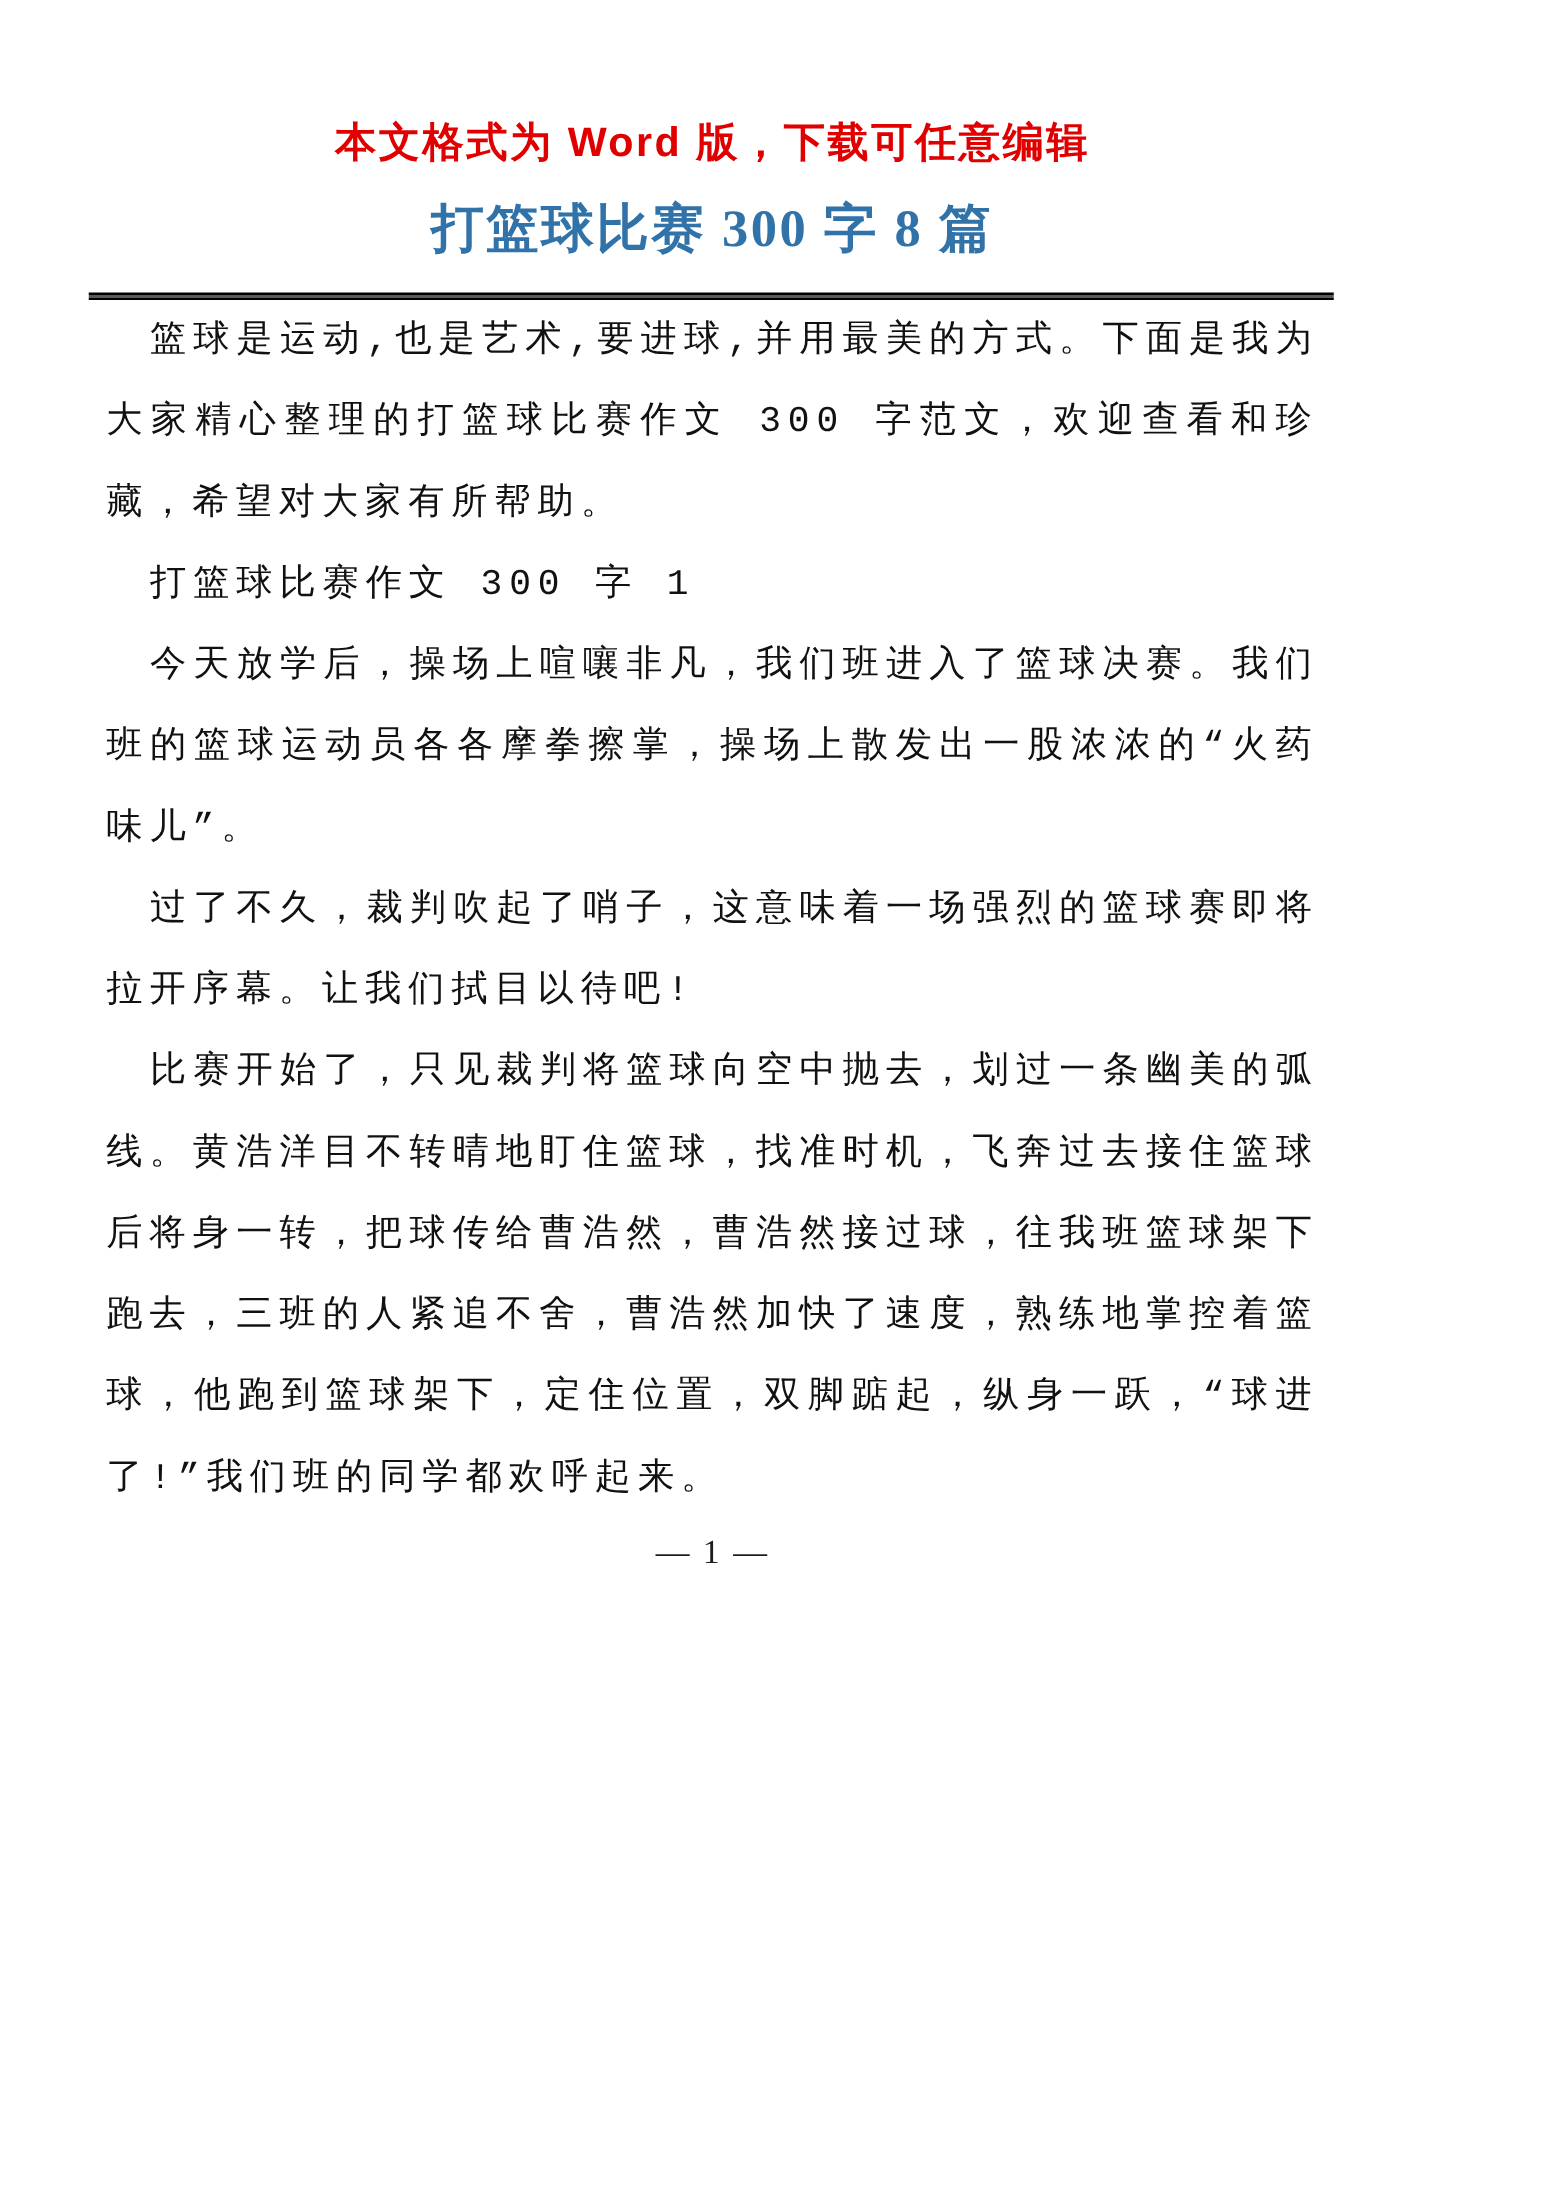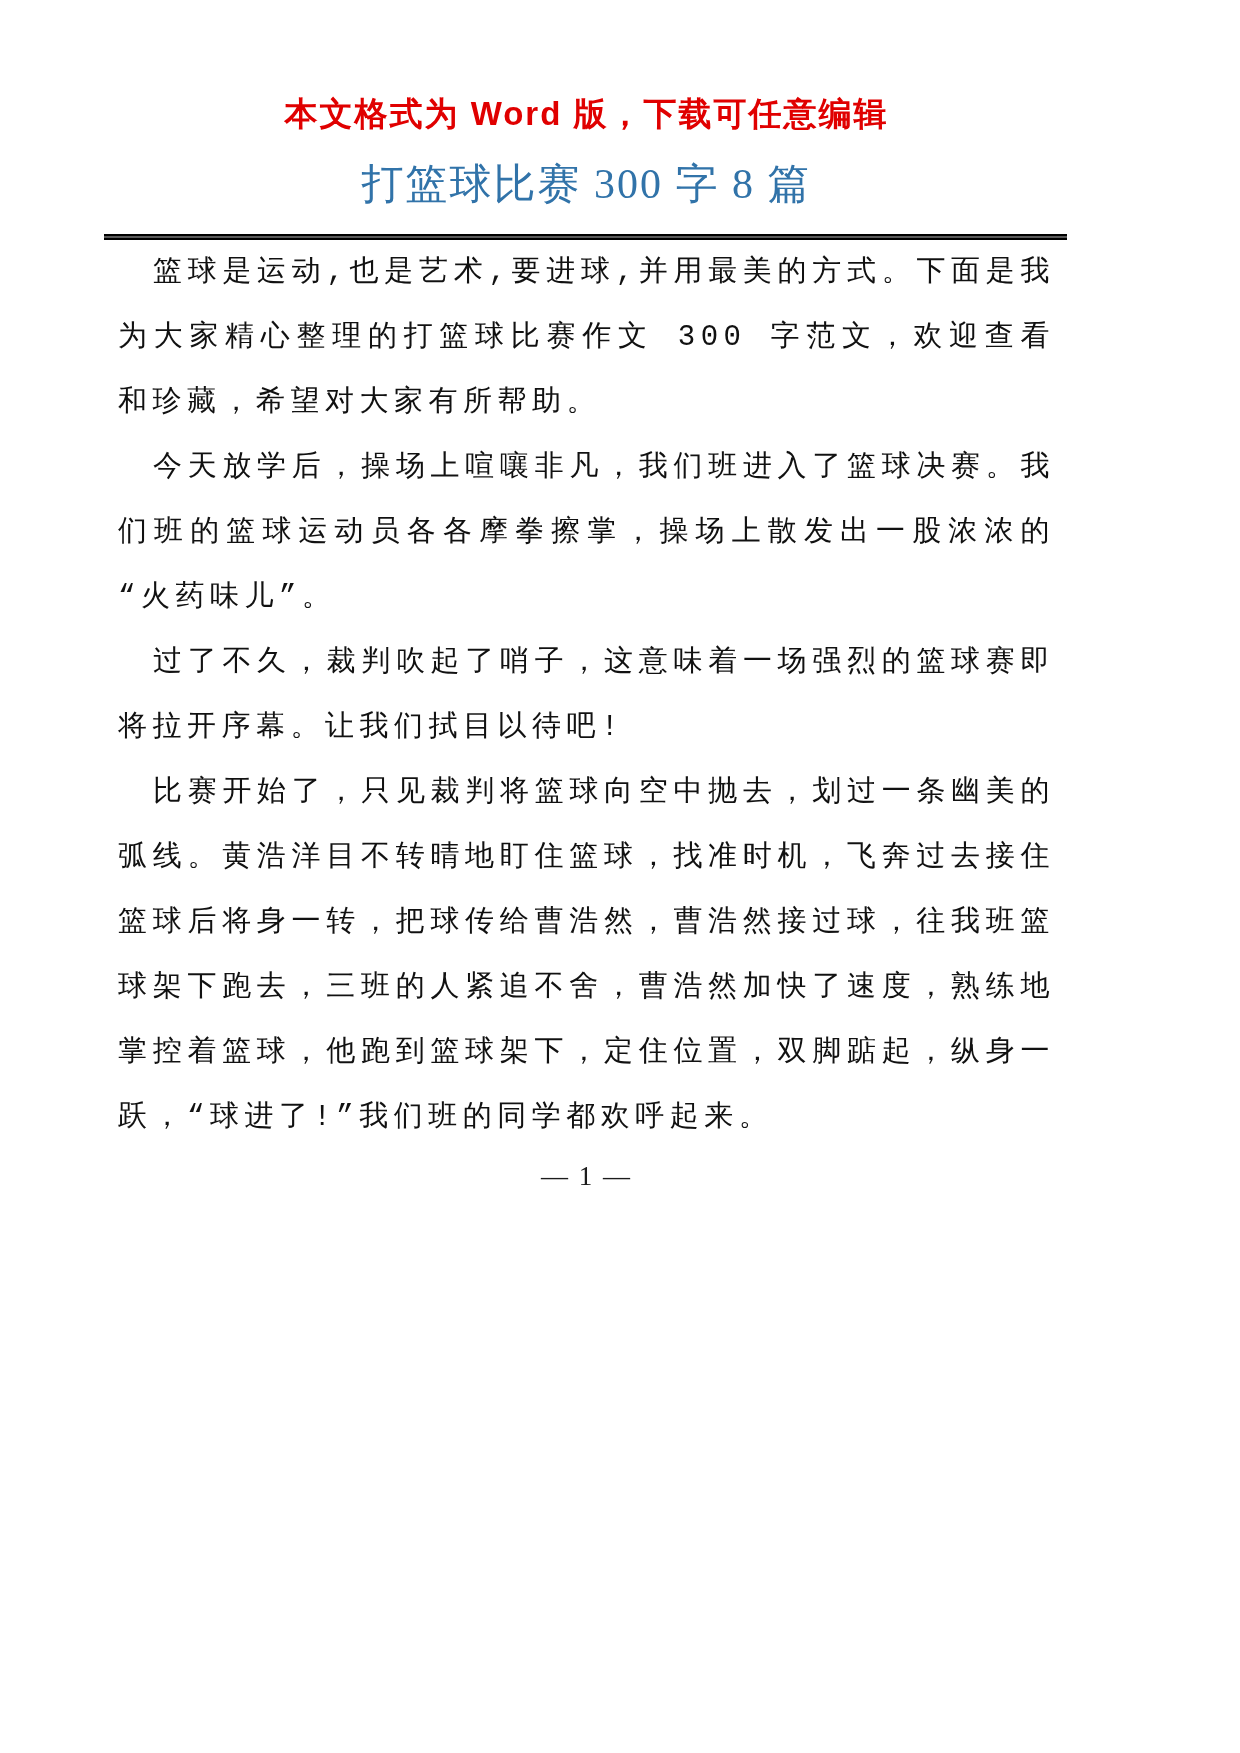--- a/index.html
+++ b/index.html
@@ -7,39 +7,39 @@
     padding: 0;
     background: #ffffff;
   }
   .page {
     position: relative;
     width: 1240px;
     height: 1353px;
     margin: 0 auto;
     background: #ffffff;
     box-sizing: border-box;
-    padding: 96px 185px 0 118px;
+    padding: 96px 185px 0 85px;
     overflow: hidden;
     font-family: "Liberation Serif", "DejaVu Serif", serif;
   }
   .notice {
     margin: 0;
     text-align: center;
     font-family: "Liberation Sans", "DejaVu Sans", sans-serif;
     font-weight: bold;
     font-size: 33px;
     line-height: 36px;
     letter-spacing: 2px;
     color: var(--notice-color, #e00000);
     white-space: nowrap;
   }
   .doc-title {
     margin: 26px 0 0 0;
     text-align: center;
-    font-weight: normal;
+    font-weight: bold;
     font-size: 42px;
     line-height: 52px;
     letter-spacing: 2px;
     color: var(--title-color, #3173a9);
     white-space: nowrap;
   }
   .divider {
     height: 6px;
     margin: 24px -12px 0 -14px;
     background: linear-gradient(to bottom,
@@ -75,20 +75,21 @@
 <div class="page" style="--notice-color: #e00000; --title-color: #3173a9; --body-color: #111111; --divider-color: #000000;">
 
   <p class="notice">本文格式为 Word 版，下载可任意编辑</p>
 
   <h1 class="doc-title">打篮球比赛 300 字 8 篇</h1>
 
   <div class="divider"></div>
 
   <div class="body-text">
       <p>篮球是运动,也是艺术,要进球,并用最美的方式。下面是我为大家精心整理的打篮球比赛作文 300 字范文，欢迎查看和珍藏，希望对大家有所帮助。</p>
+      <p>打篮球比赛作文 300 字 1</p>
       <p>今天放学后，操场上喧嚷非凡，我们班进入了篮球决赛。我们班的篮球运动员各各摩拳擦掌，操场上散发出一股浓浓的“火药味儿”。</p>
       <p>过了不久，裁判吹起了哨子，这意味着一场强烈的篮球赛即将拉开序幕。让我们拭目以待吧!</p>
       <p>比赛开始了，只见裁判将篮球向空中抛去，划过一条幽美的弧线。黄浩洋目不转晴地盯住篮球，找准时机，飞奔过去接住篮球后将身一转，把球传给曹浩然，曹浩然接过球，往我班篮球架下跑去，三班的人紧追不舍，曹浩然加快了速度，熟练地掌控着篮球，他跑到篮球架下，定住位置，双脚踮起，纵身一跃，“球进了!”我们班的同学都欢呼起来。</p>
     </div>
 
   <div class="page-footer">— 1 —</div>
 
 </div>
 
 </body></html>

